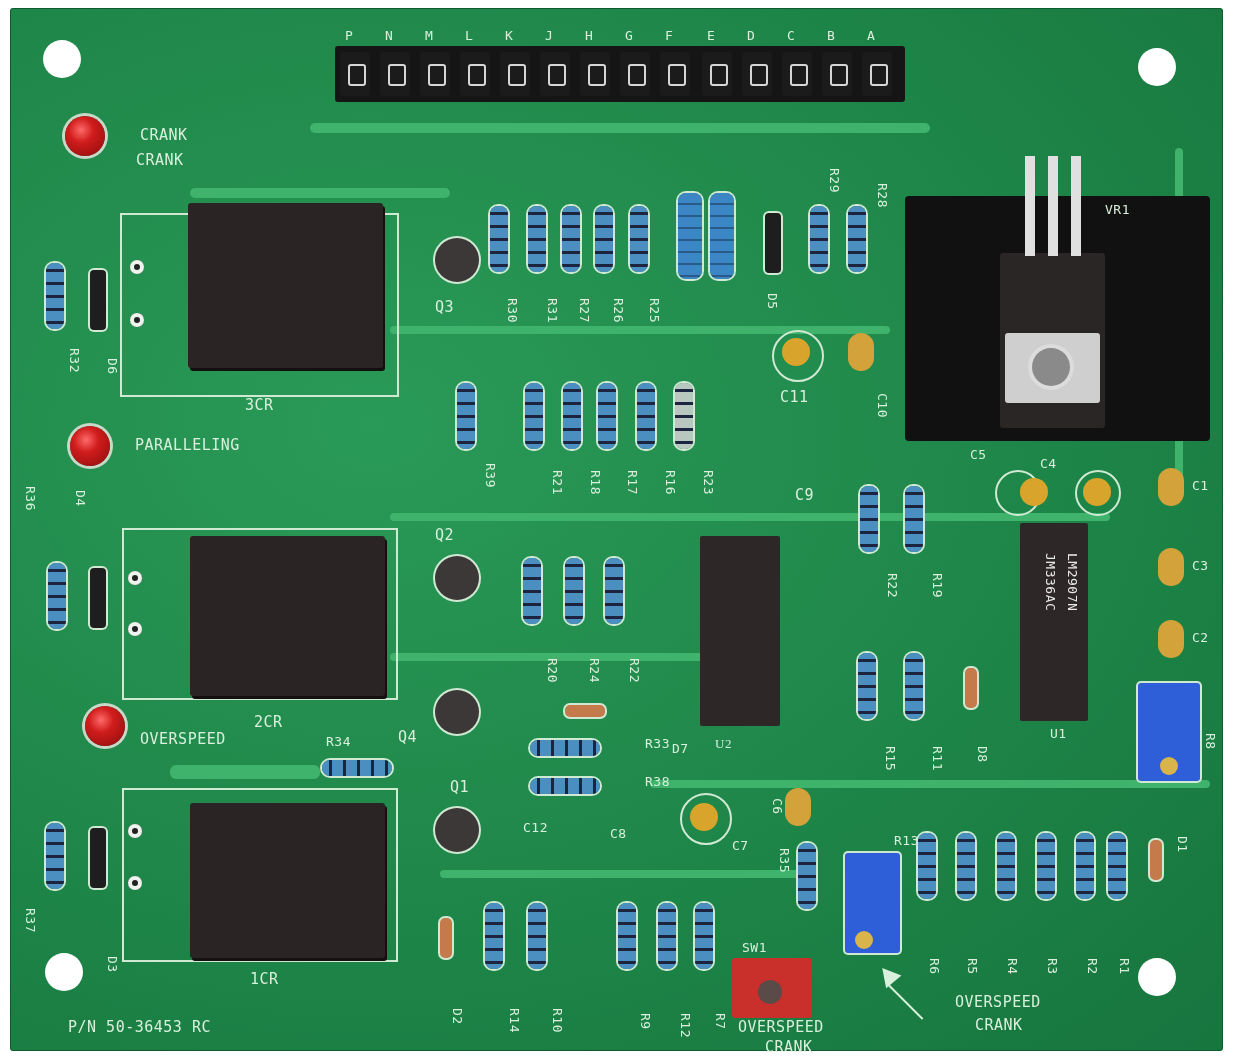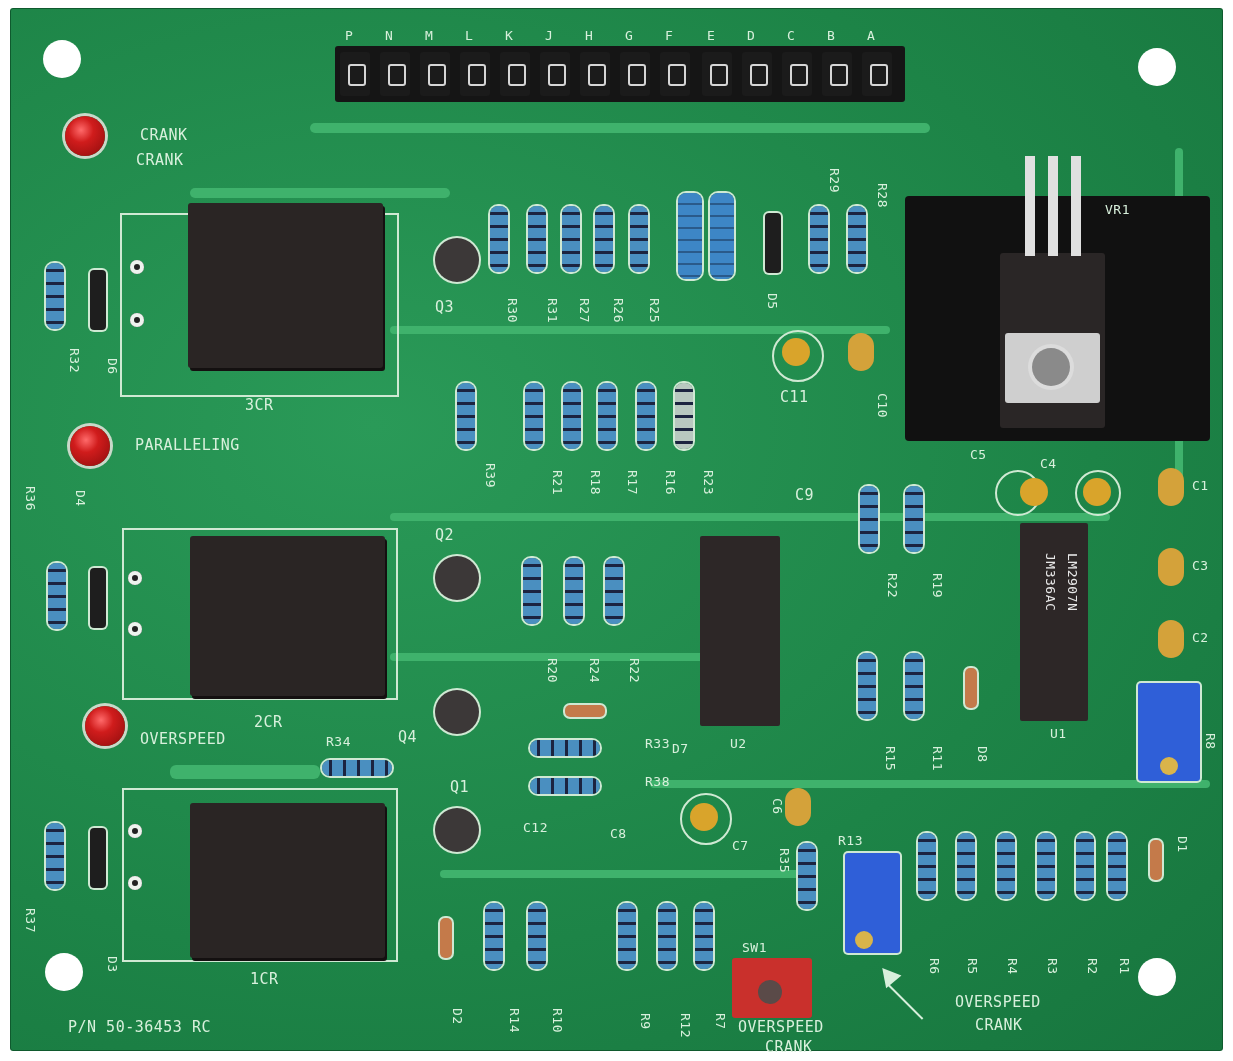--- a/index.html
+++ b/index.html
@@ -233,21 +233,21 @@
   <span class="silk sm v" style="left:1208px;top:725px;">R8</span>
 
   <div class="res-v" style="left:513px;top:550px;"></div>
   <div class="res-v" style="left:555px;top:550px;"></div>
   <div class="res-v" style="left:595px;top:550px;"></div>
   <span class="silk sm v" style="left:550px;top:650px;">R20</span>
   <span class="silk sm v" style="left:592px;top:650px;">R24</span>
   <span class="silk sm v" style="left:632px;top:650px;">R22</span>
 
   <div class="ic" style="left:690px;top:528px;width:80px;height:190px;"></div>
-  <span class="silk sm" style="left:720px;top:728px;">U2</span>
+  <span class="silk sm" style="left:705px;top:728px;font-family:Liberation Serif, serif;">U2</span>
 
   <div class="zener-h" style="left:555px;top:697px;"></div>
   <span class="silk sm" style="left:662px;top:693px;margin-top:40px;">D7</span>
   <div class="res-h" style="left:520px;top:732px;"></div>
   <span class="silk sm" style="left:635px;top:728px;">R33</span>
   <div class="res-h" style="left:520px;top:770px;"></div>
   <span class="silk sm" style="left:635px;top:766px;">R38</span>
   <div class="res-h" style="left:312px;top:752px;"></div>
   <span class="silk sm" style="left:316px;top:726px;">R34</span>
 
@@ -276,21 +276,21 @@
   <span class="silk sm" style="left:732px;top:932px;">SW1</span>
   <div class="switch" style="left:722px;top:950px;width:80px;height:60px;">
     <div class="knob"></div>
   </div>
   <span class="silk" style="left:728px;top:1010px;">OVERSPEED</span>
   <span class="silk" style="left:755px;top:1030px;">CRANK</span>
 
   <div class="res-v" style="left:788px;top:835px;"></div>
   <span class="silk sm v" style="left:782px;top:840px;">R35</span>
 
-  <span class="silk sm" style="left:828px;top:825px;">R13</span>
+  <span class="silk sm" style="left:884px;top:825px;">R13</span>
   <div class="pot" style="left:835px;top:845px;width:55px;height:100px;">
     <div class="screw" style="left:10px;top:78px;"></div>
   </div>
   <div class="abs" style="left:868px;top:958px;width:0;height:0;border-left:10px solid transparent;border-right:10px solid transparent;border-bottom:18px solid #d8f0dc;transform:rotate(-40deg);"></div>
   <div class="abs" style="left:878px;top:975px;width:50px;height:2px;background:#d8f0dc;transform:rotate(45deg);transform-origin:left top;"></div>
   <span class="silk" style="left:945px;top:985px;">OVERSPEED</span>
   <span class="silk" style="left:965px;top:1008px;">CRANK</span>
 
   <div class="res-v" style="left:908px;top:825px;"></div>
   <div class="res-v" style="left:947px;top:825px;"></div>

